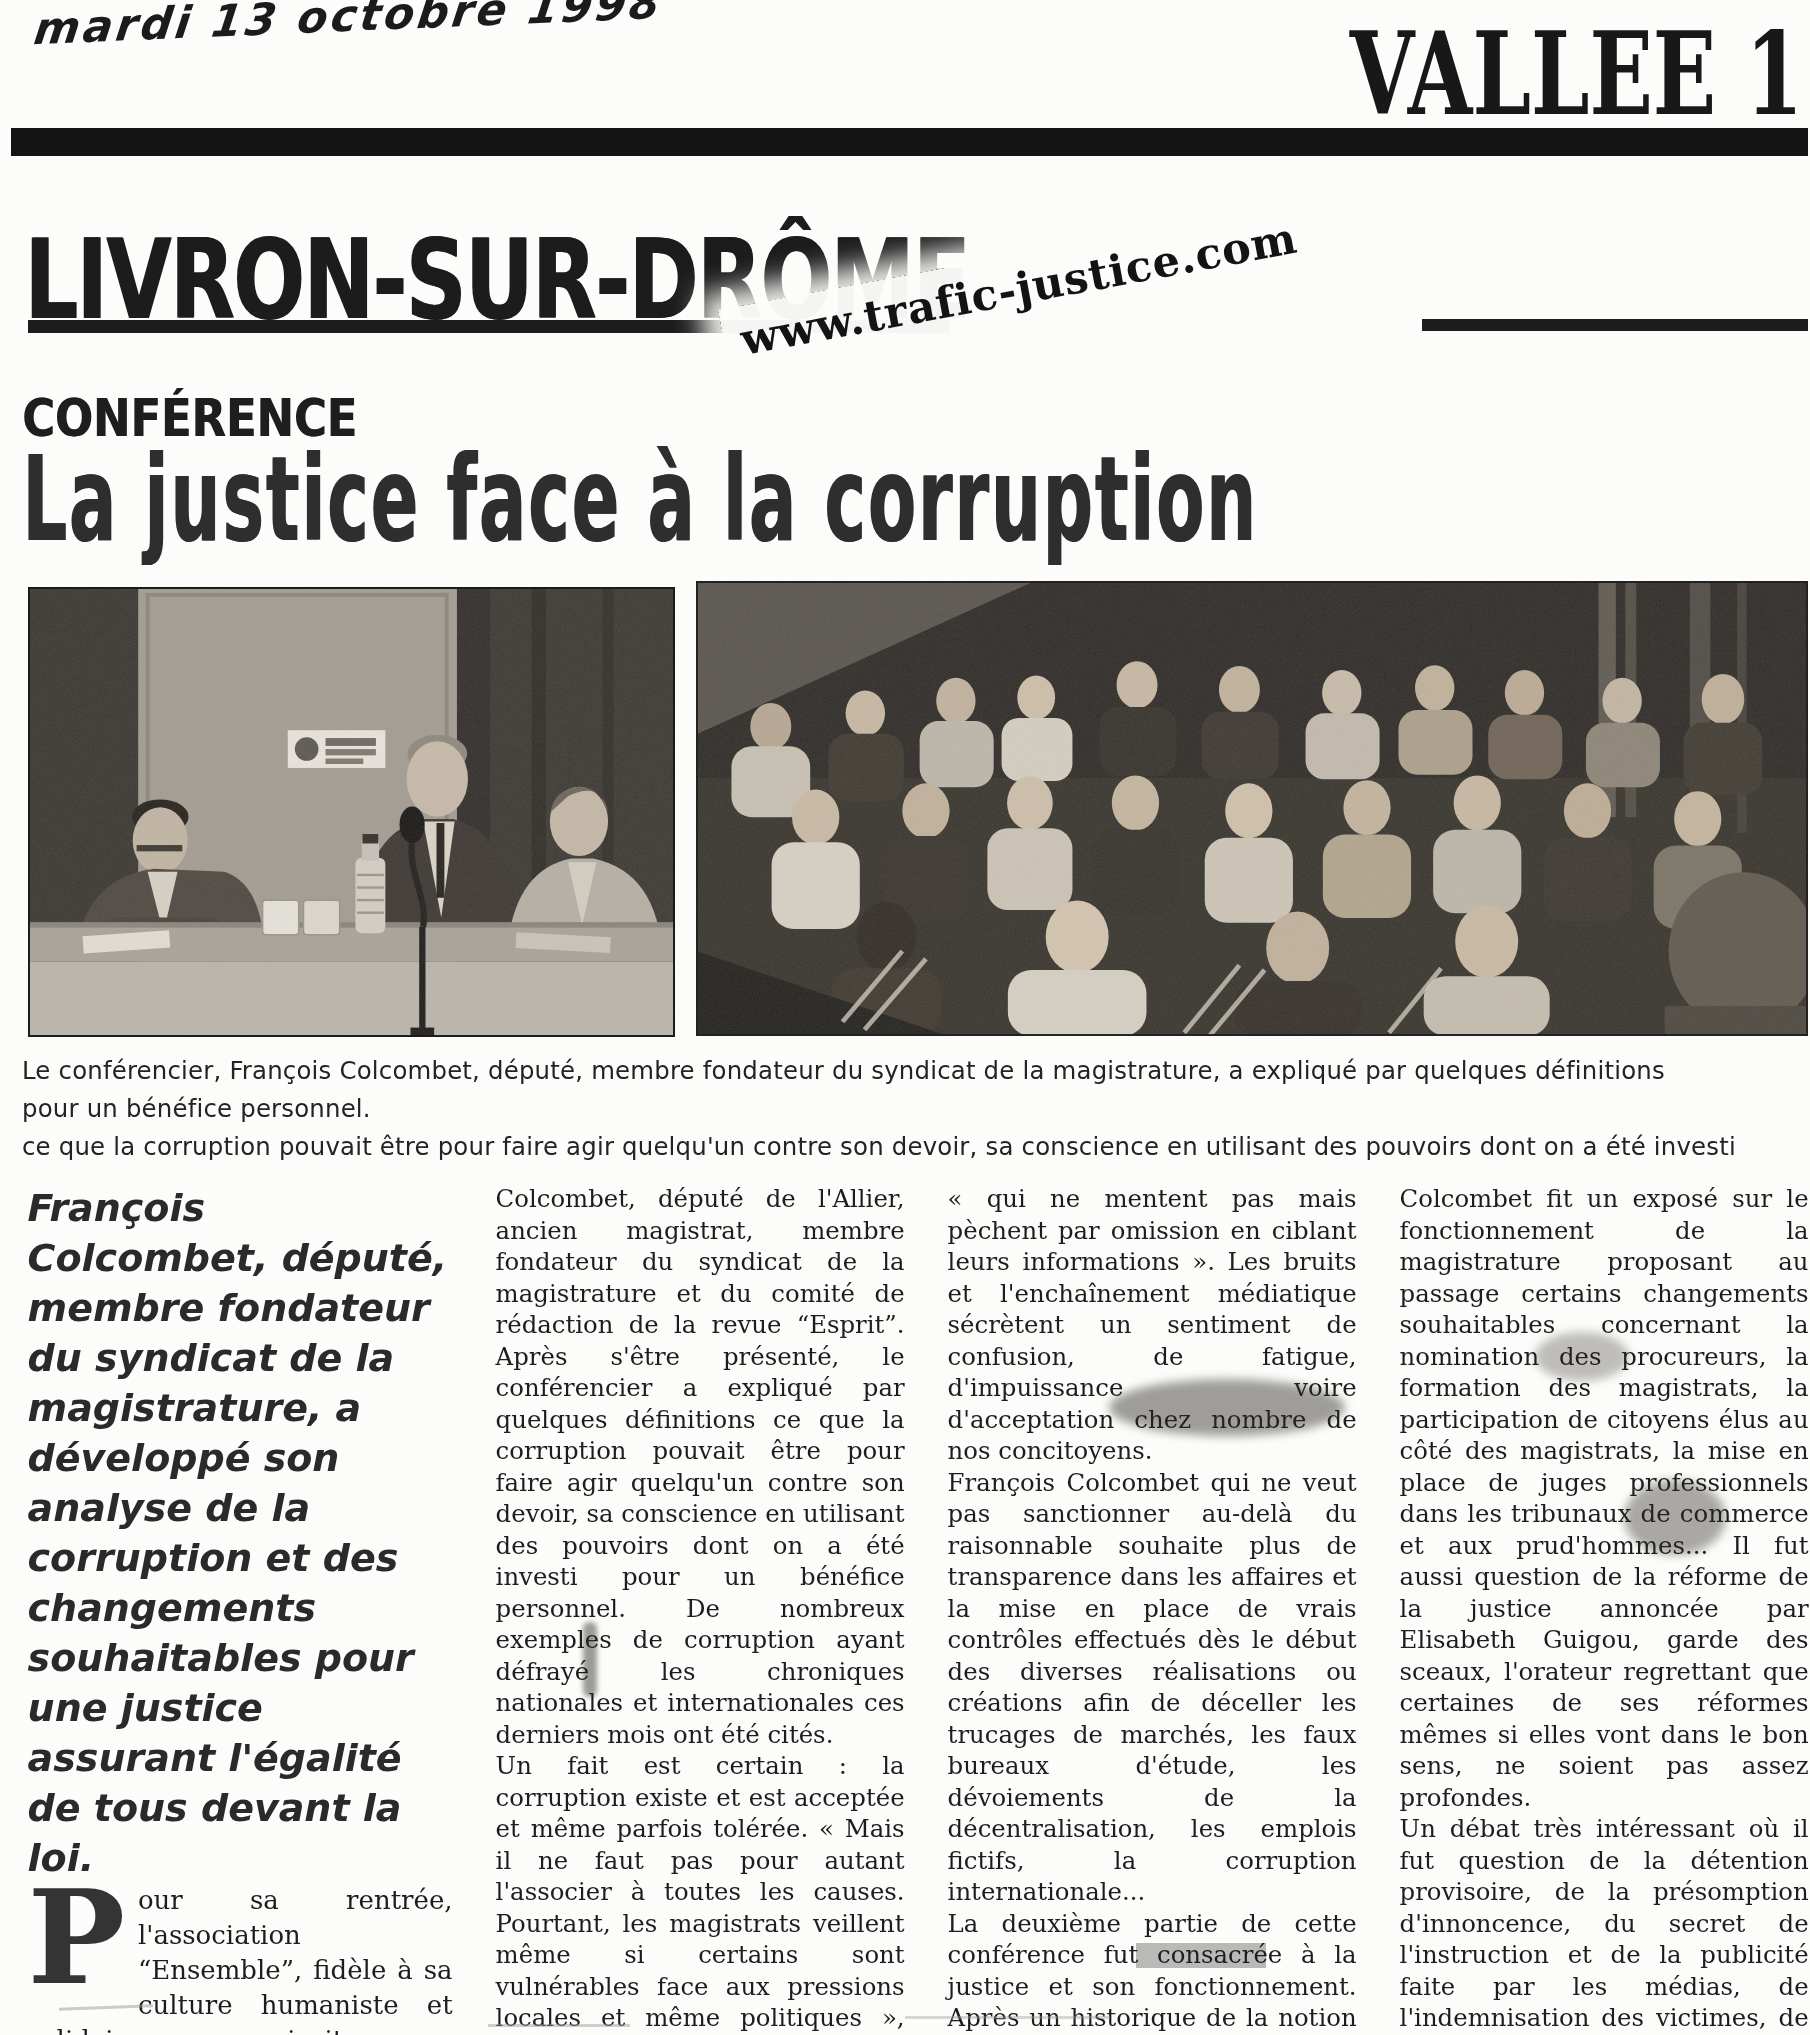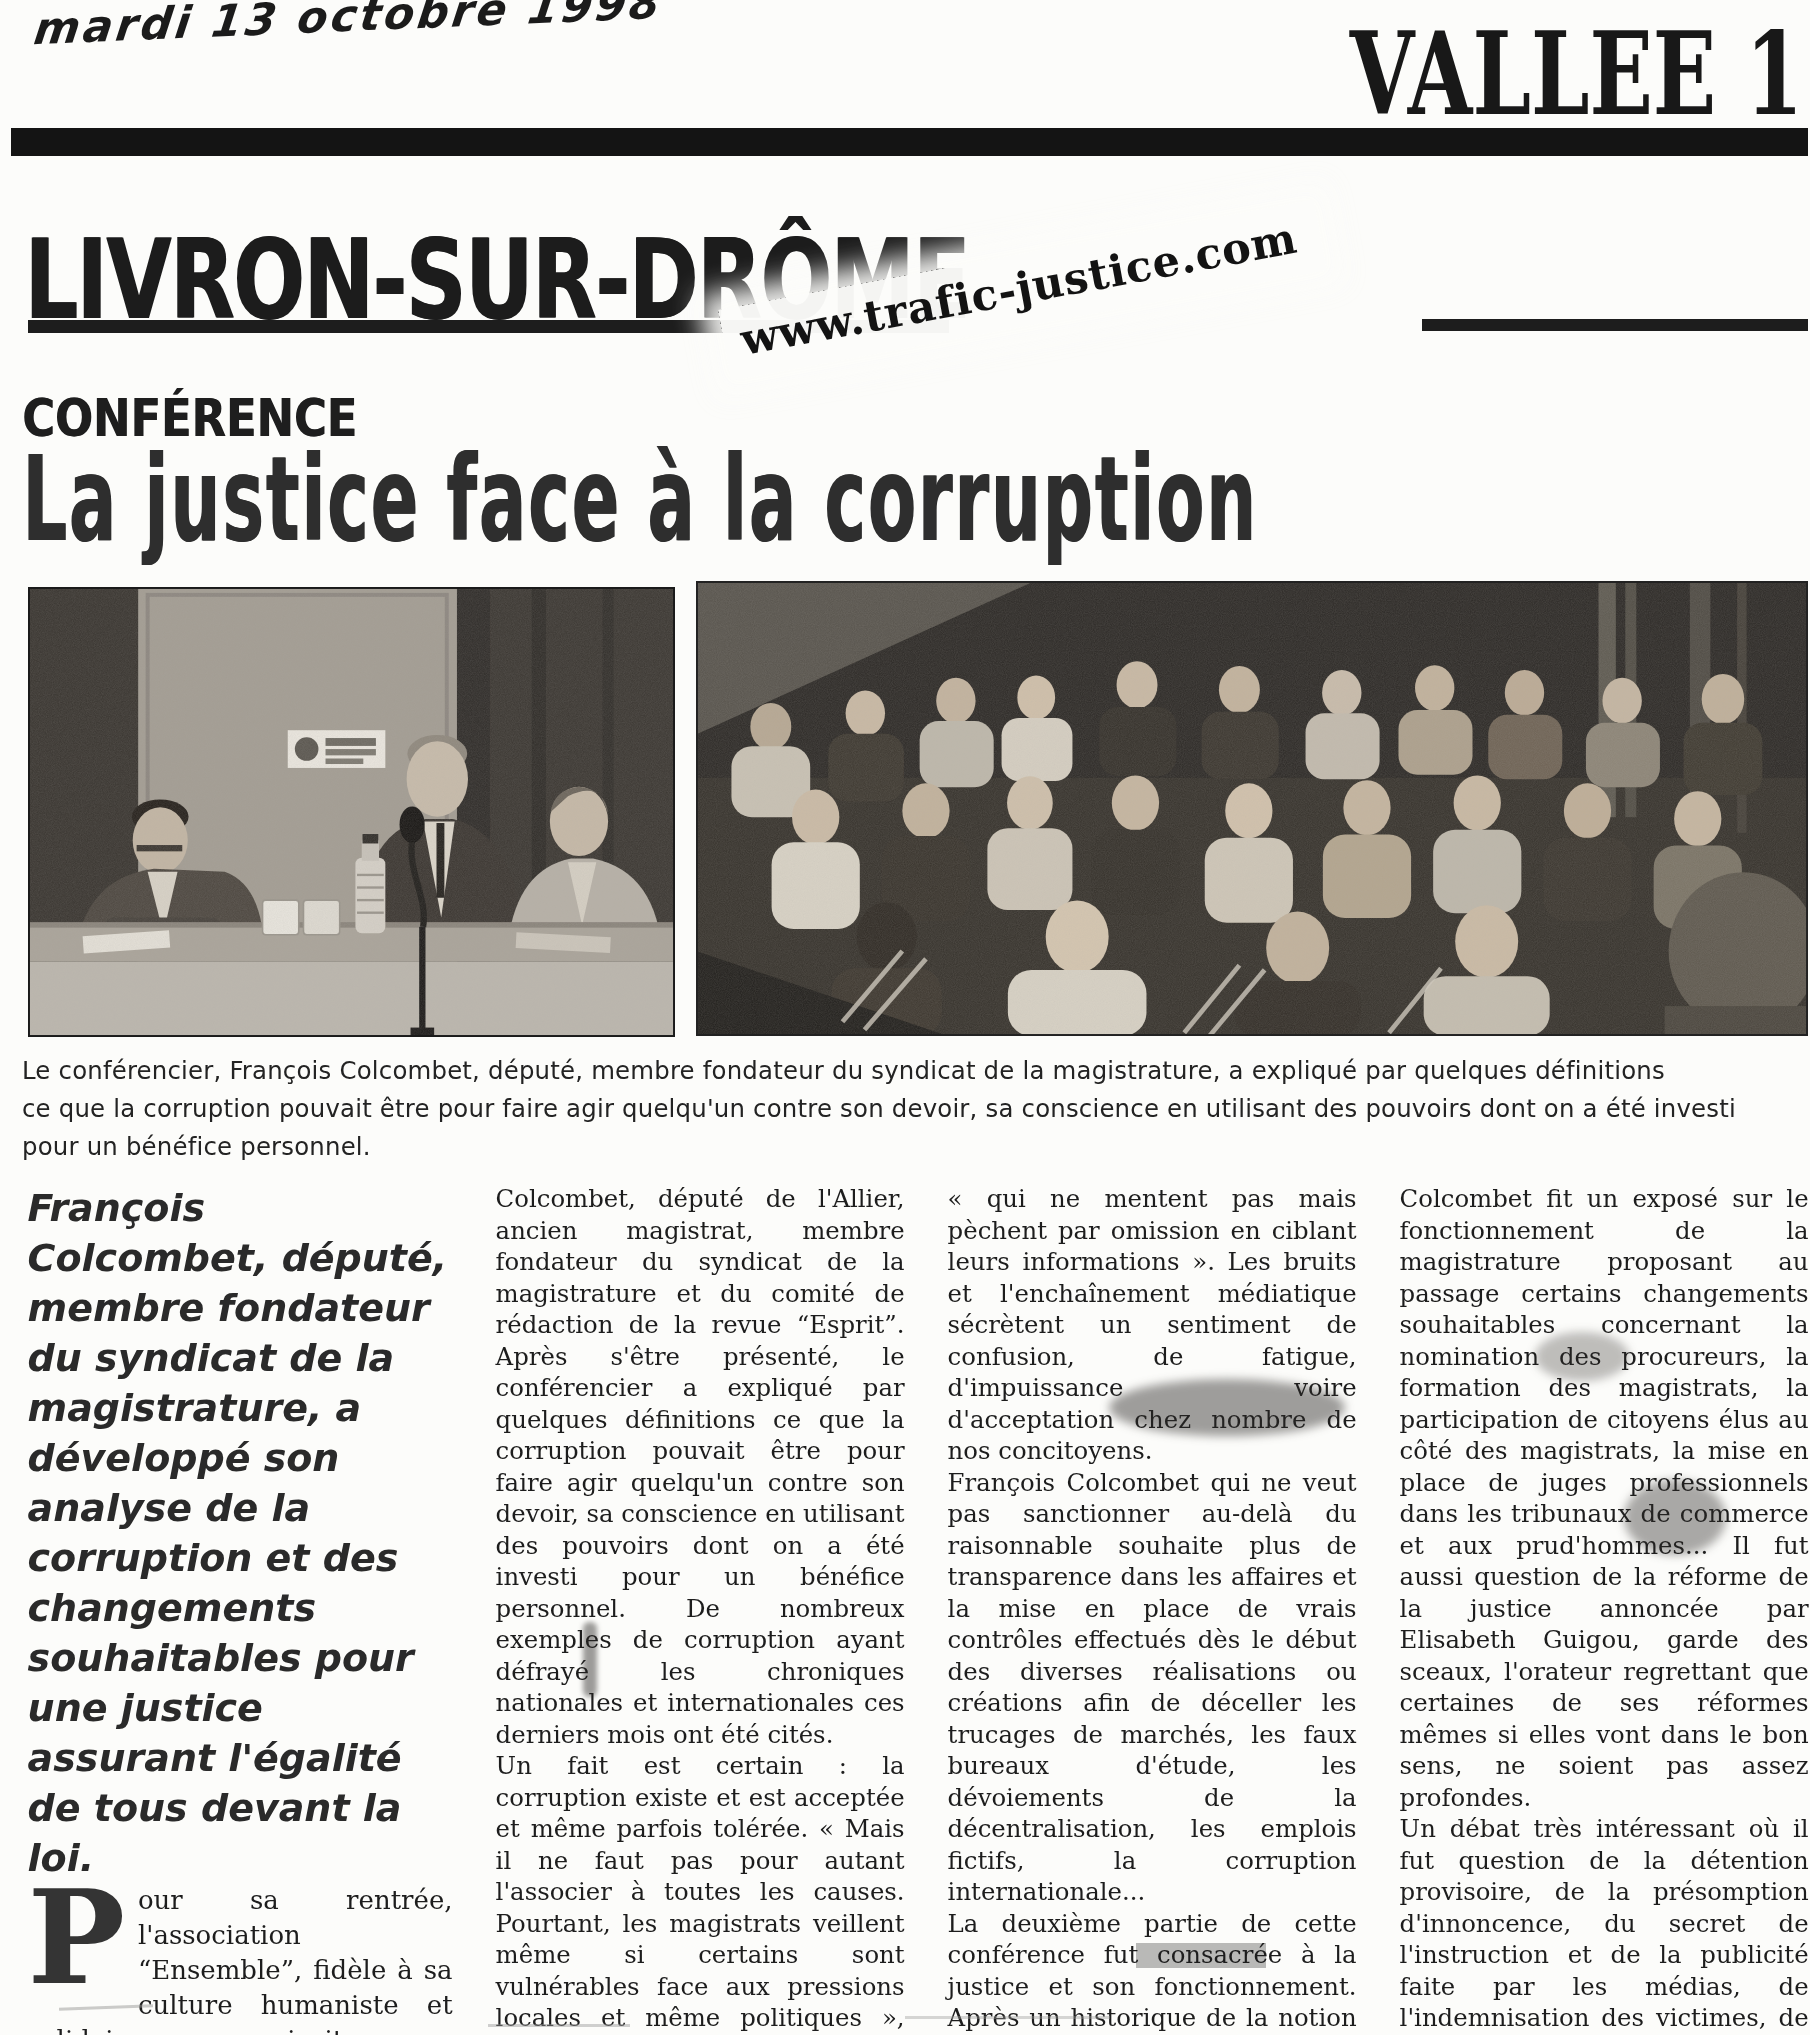--- a/index.html
+++ b/index.html
@@ -261,22 +261,22 @@
         <line x1="652" y1="578" x2="722" y2="494"></line>
       <line x1="880" y1="574" x2="946" y2="492"></line>
     </g>
     <rect width="1412" height="578" filter="url(#grainR)" opacity="0.5"></rect>
     <rect x="1" y="1" width="1410" height="576" fill="none" stroke="#222" stroke-width="3"></rect>
   </svg>
 </div>
 
 <div class="abs caption">
   <div>Le conférencier, François Colcombet, député, membre fondateur du syndicat de la magistrature, a expliqué par quelques définitions</div>
+  <div>pour un bénéfice personnel.</div>
   <div>ce que la corruption pouvait être pour faire agir quelqu'un contre son devoir, sa conscience en utilisant des pouvoirs dont on a été investi</div>
-  <div>pour un bénéfice personnel.</div>
 </div>
 
 <div class="graybox"></div>
 
 <div class="abs columns">
   <div>
     <p class="intro">François Colcombet, député, membre fondateur du syndicat de la magistrature, a développé son analyse de la corruption et des changements souhaitables pour une justice assurant l'égalité de tous devant la loi.</p>
     <p class="lead">
       <span class="dropcap">P</span><span>our sa rentrée, l'association “Ensemble”, fidèle à sa culture humaniste et solidaire, organisait une conférence-débat vendredi soir sur le thème de la justice face à la corruption. Pour l'animer, le président Jean Hoibian recevait François</span>
     </p>

